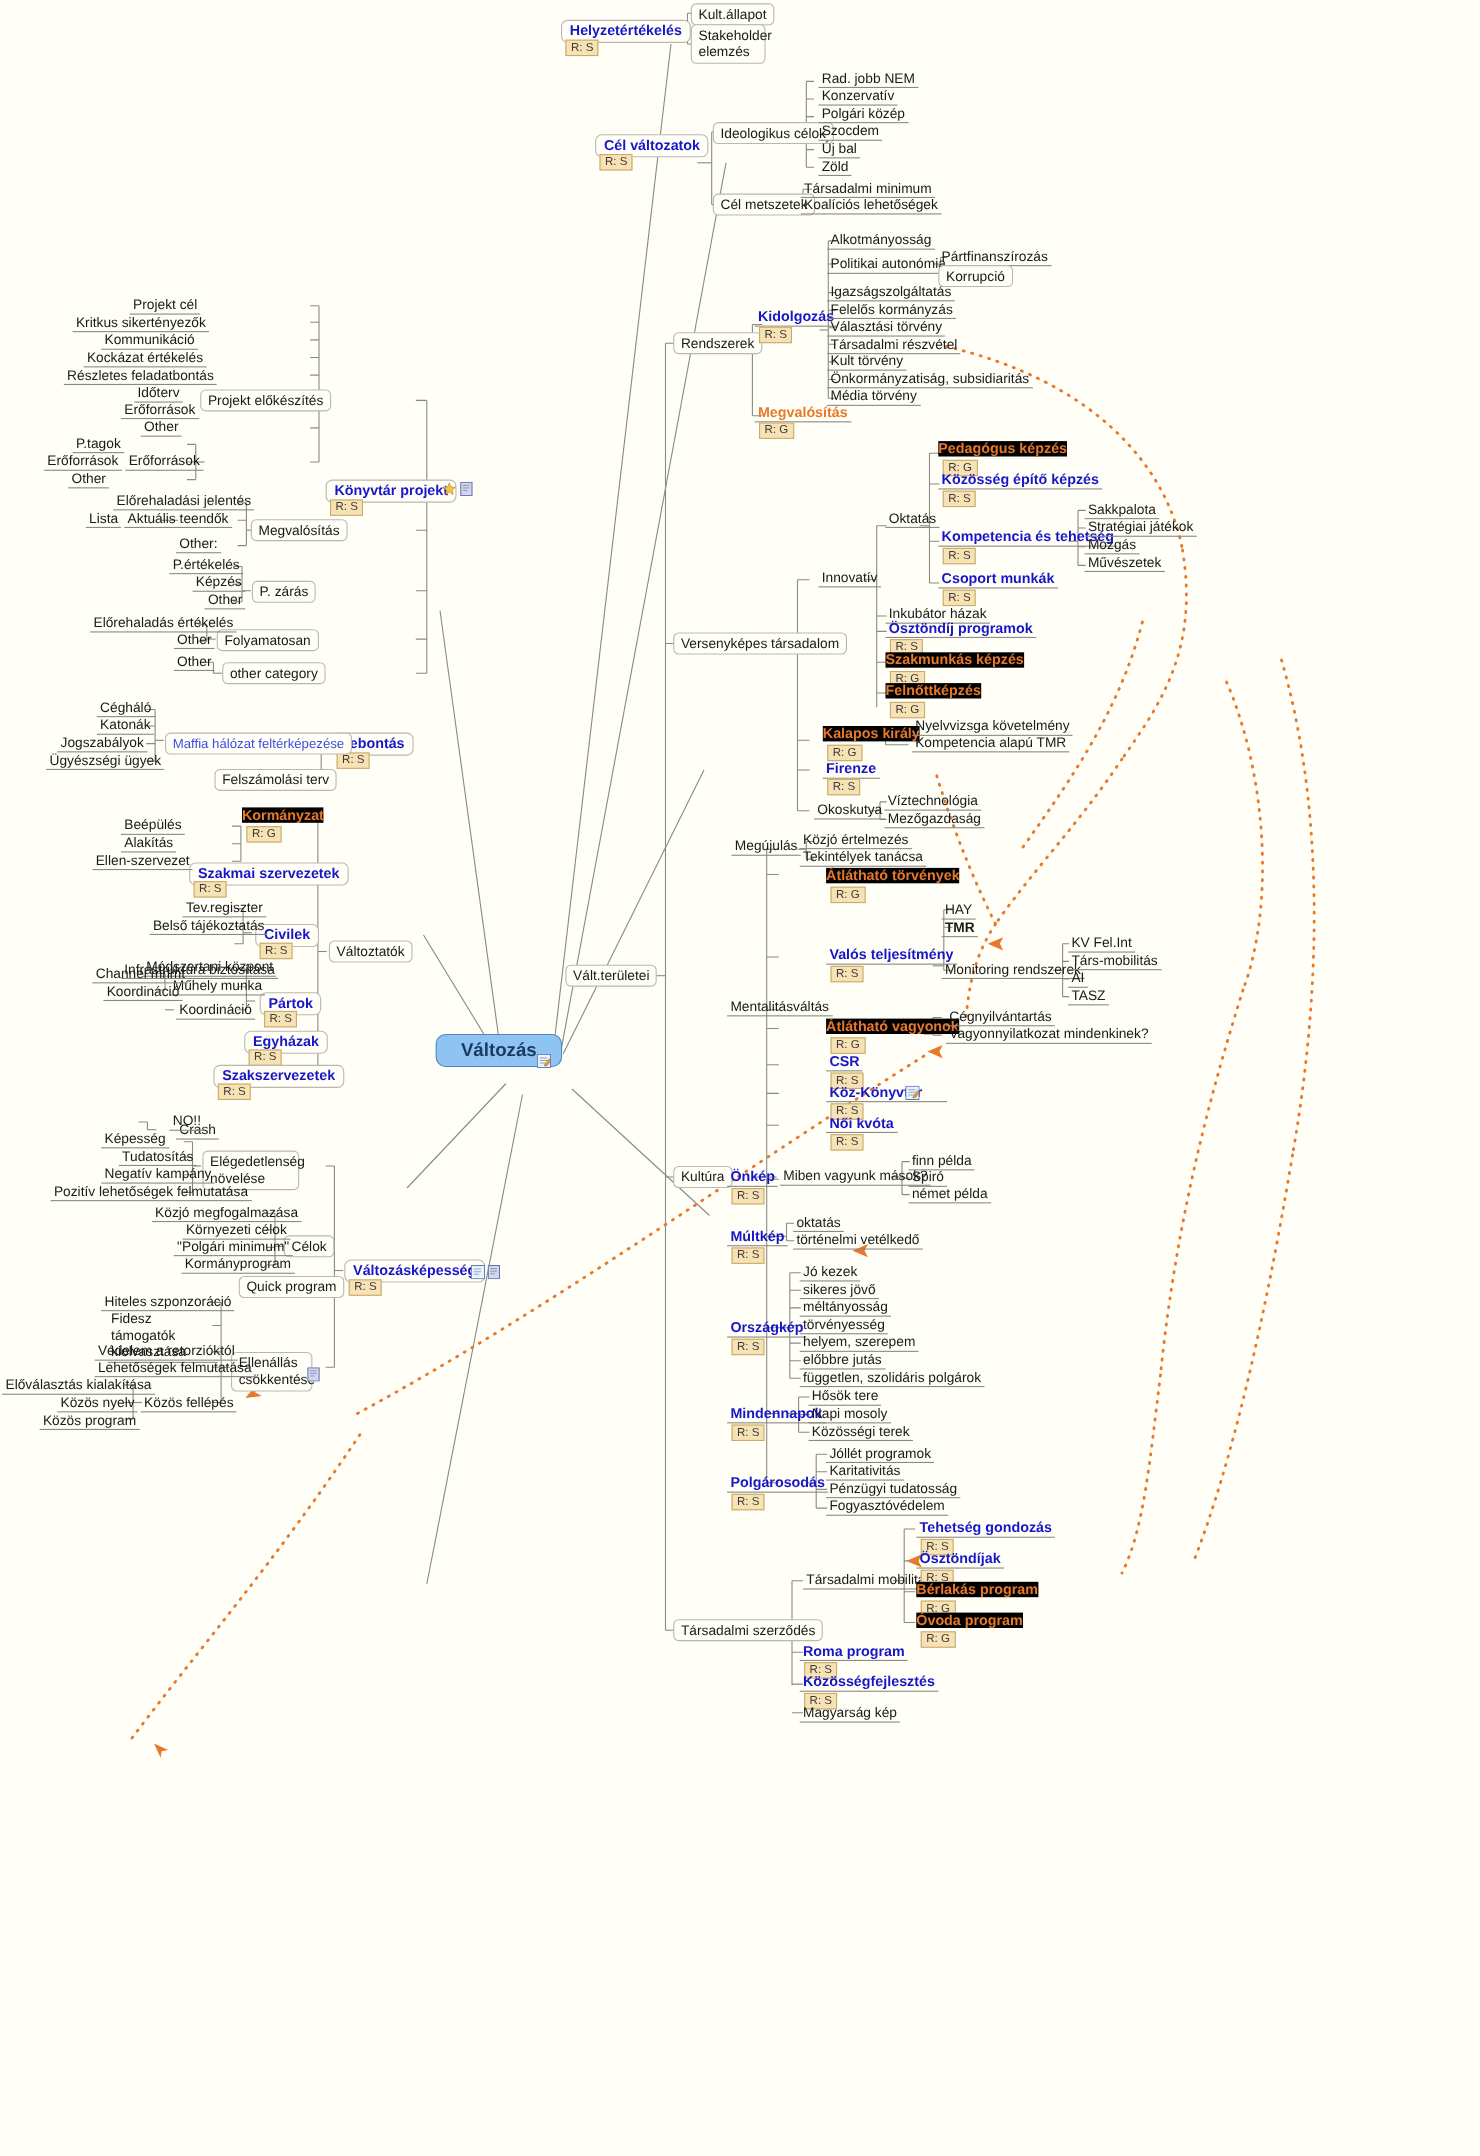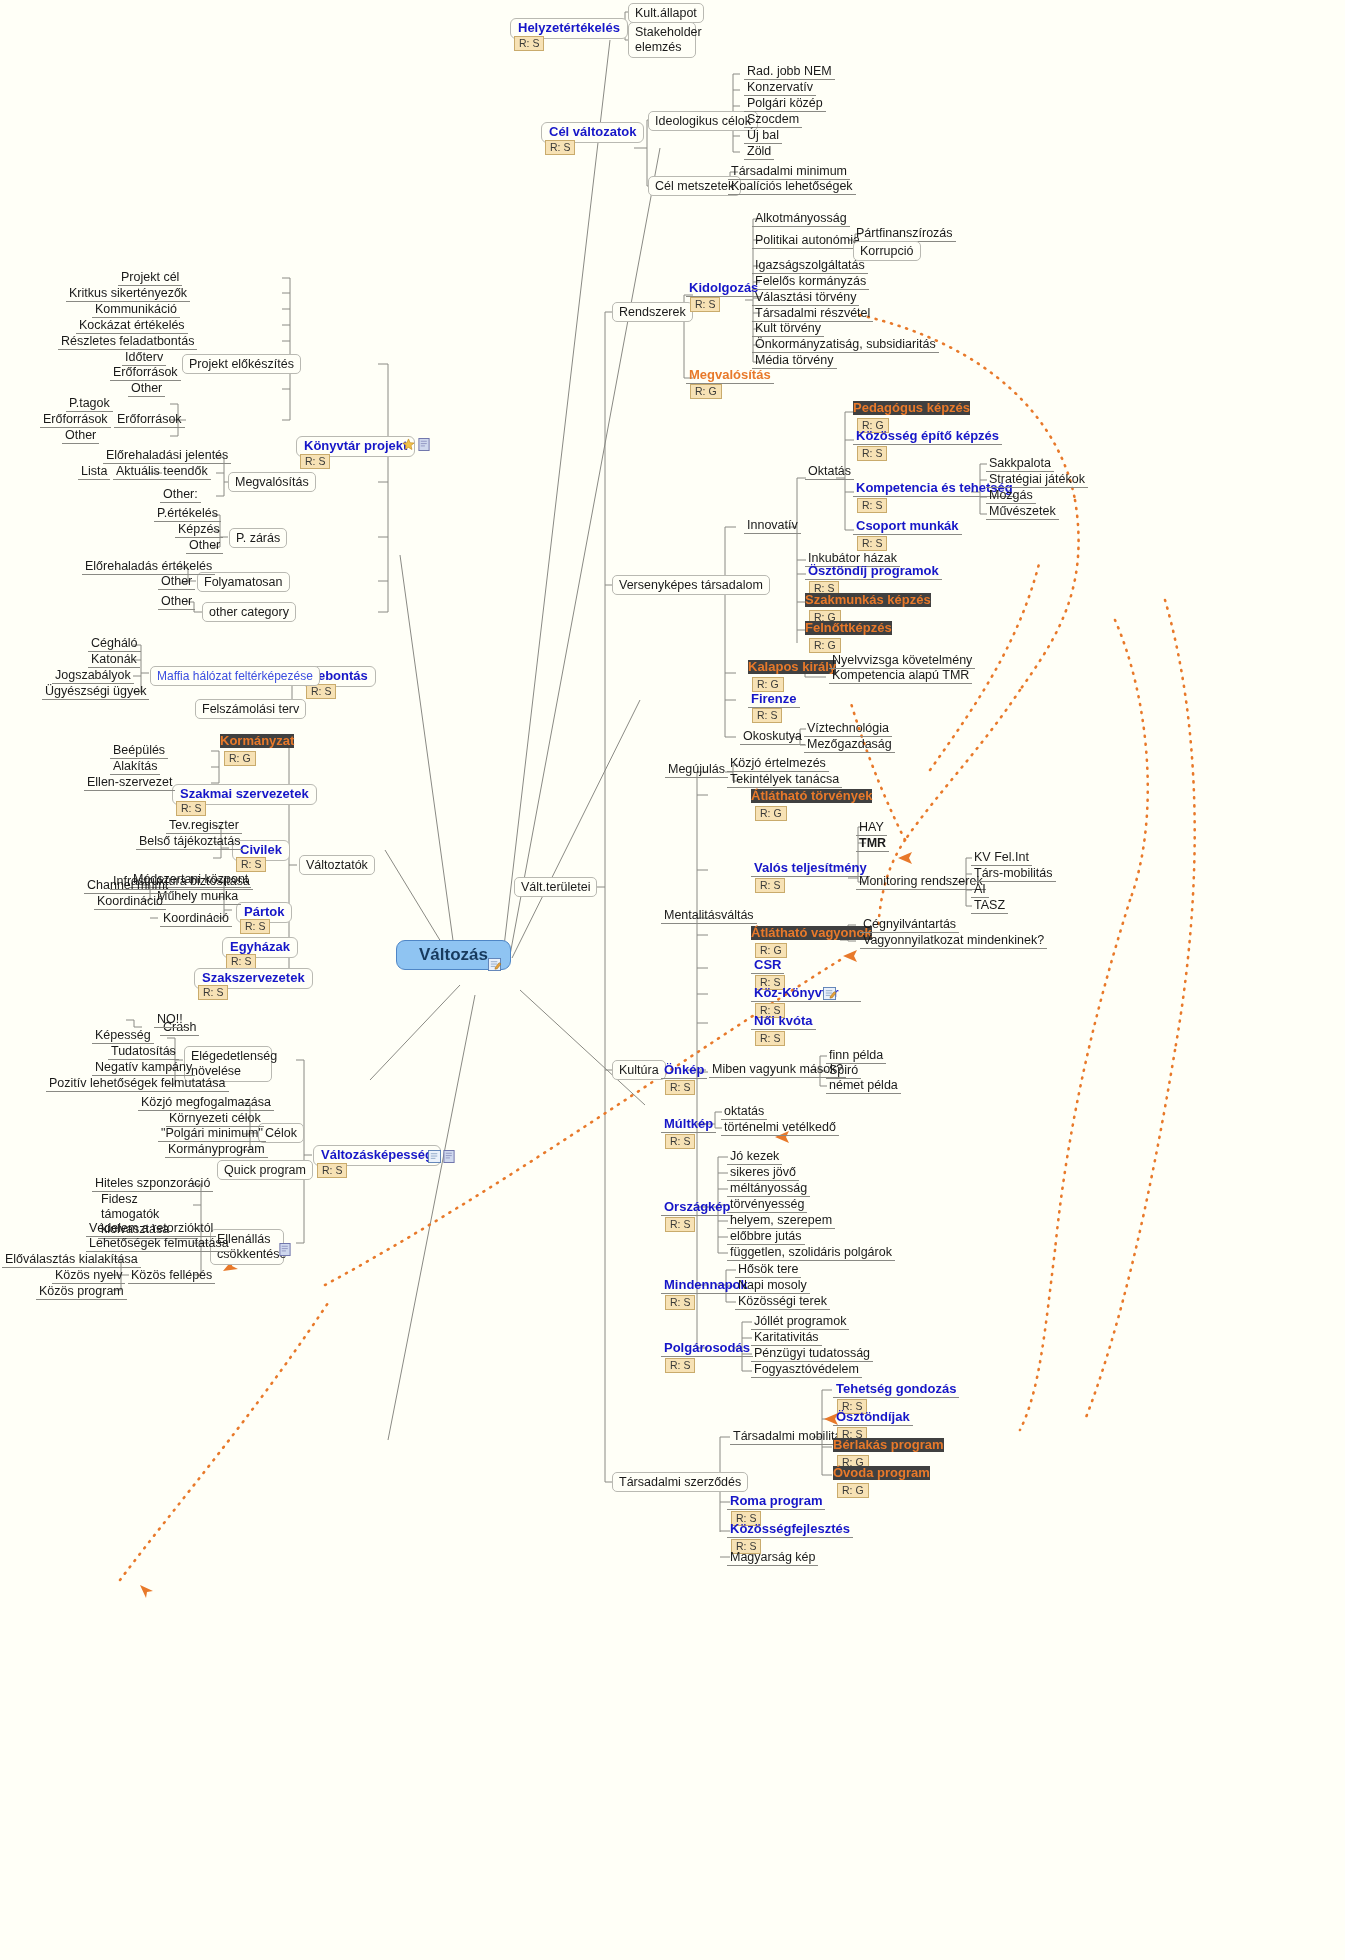--- a/index.html
+++ b/index.html
@@ -16,21 +16,21 @@
   
   .boxed{padding:2px 6px 2px 6px;border:1px solid #b9b9b2;border-radius:5px;background:#fffff7;}
   .boxed2{padding:2px 7px 3px 7px;border:1px solid #b9b9b2;border-radius:6px;background:#fffff7;}
   
   .wrap{white-space:normal;line-height:15px;}
 
   
   .btitle{font-weight:bold;color:#1616c8;font-size:13px;}
   .btitle.plain{border-bottom:1px solid #8a8a84;}
   
-  .otitle{font-weight:bold;color:#e8792a;font-size:13px;background:#404040;}
+  .otitle{font-weight:bold;color:#e8792a;font-size:13px;background:#000000;}
   
   .root{background:#8fc4f2;border:1px solid #4f86c6;border-radius:9px;
         color:#173a5e;font-weight:bold;font-size:17px;padding:7px 22px;}
   
   .badge{position:absolute;font-size:10.5px;line-height:12px;color:#3a3a38;
          background:#f7e2b5;border:1px solid #c9ab6c;padding:0px 4px 1px 4px;}
   .note-ico{position:absolute;width:13px;height:13px;}
   .star-ico{position:absolute;width:13px;height:13px;}
   .purple-ico{position:absolute;width:12px;height:13px;}
 </style>

